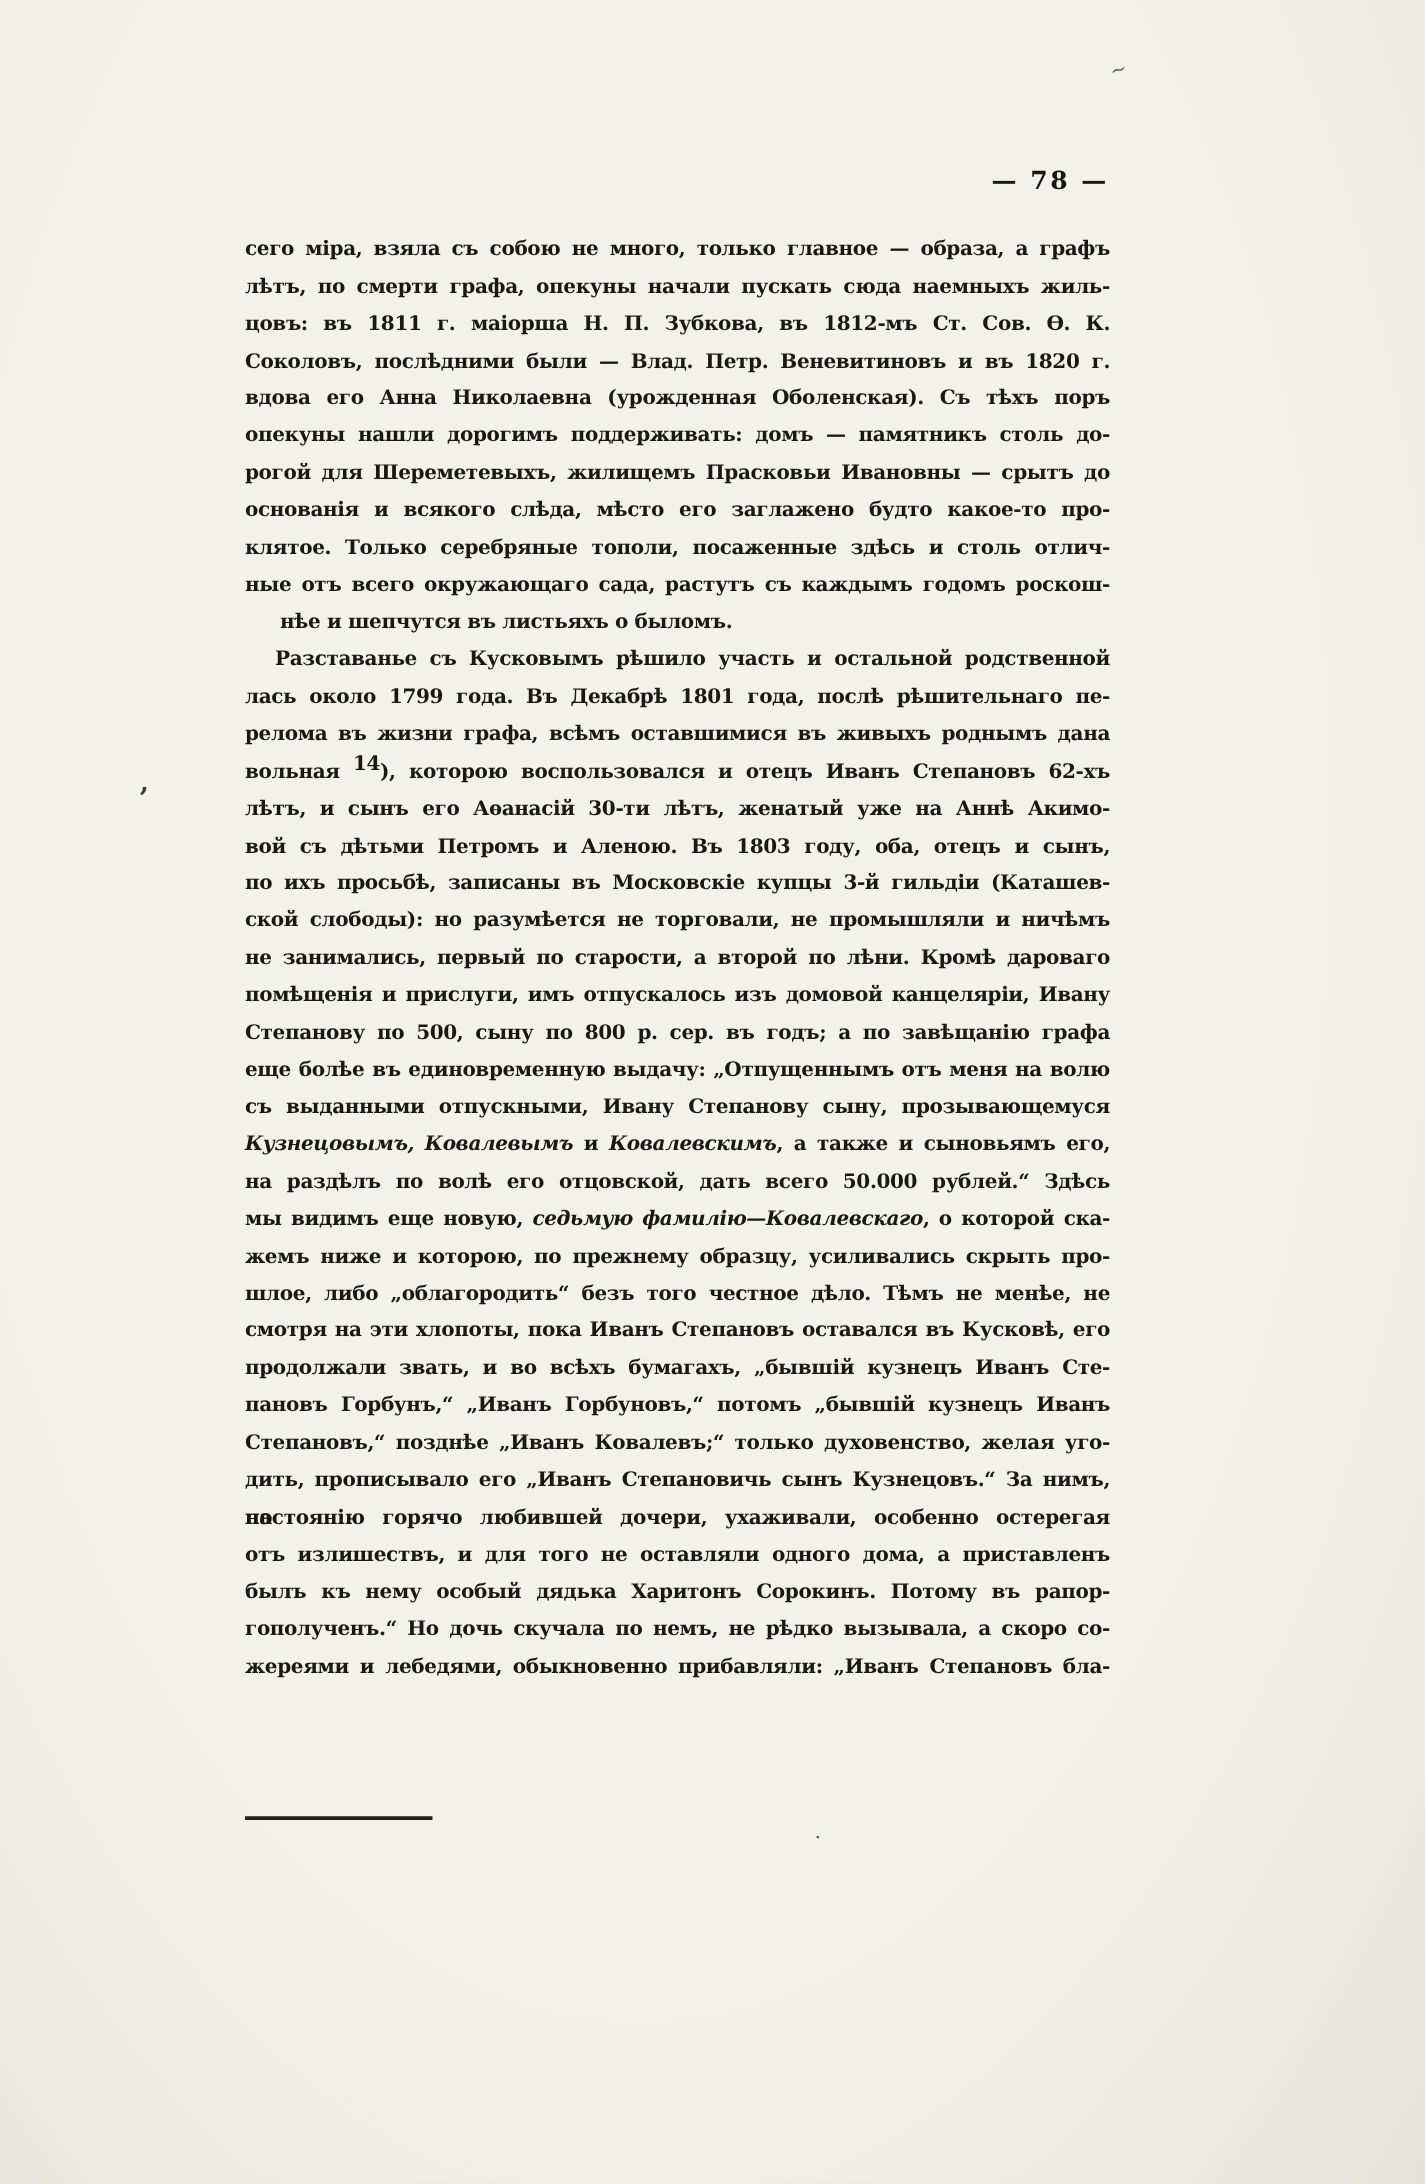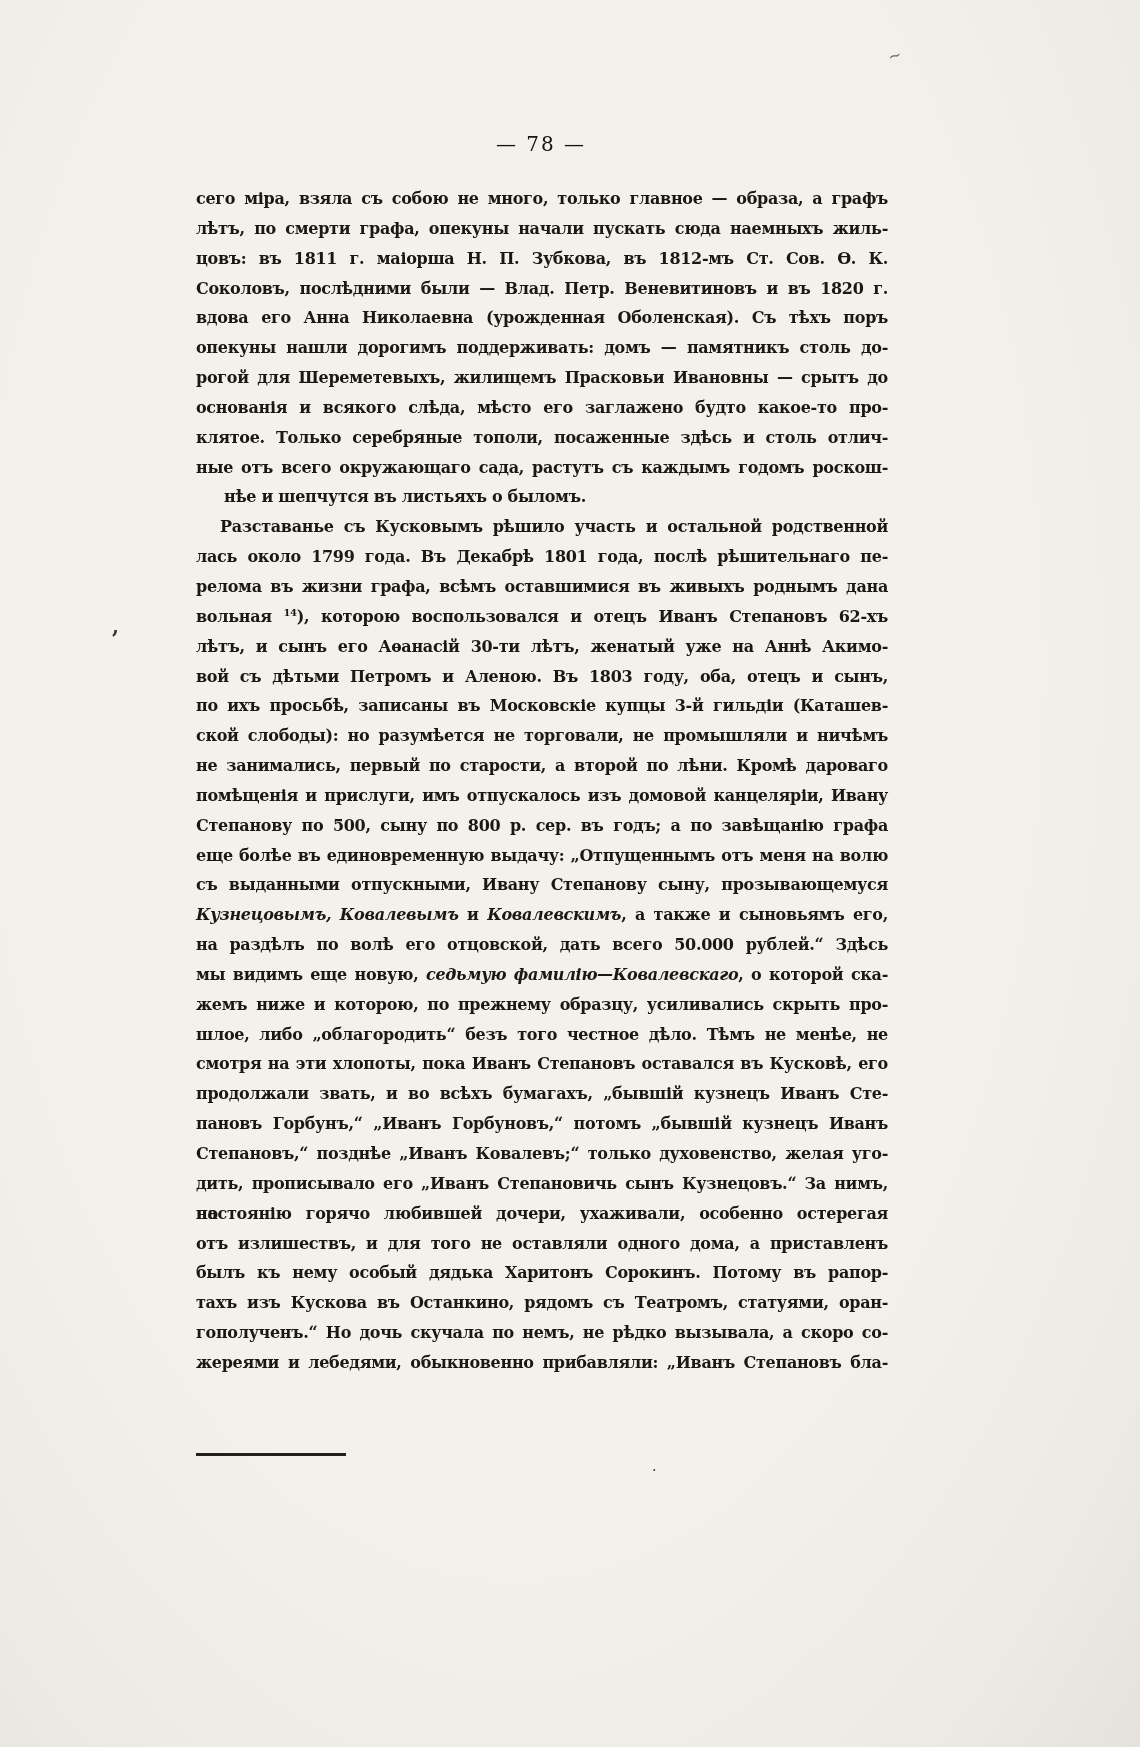--- a/index.html
+++ b/index.html
@@ -11,22 +11,22 @@
   .page {
     position: relative;
     width: 1140px; height: 1747px;
     background: radial-gradient(ellipse at 45% 38%, #f3f1ec 55%, #eceae4 85%, #e4e2db 100%);
     overflow: hidden;
     color: #1b1712;
   }
   .page-number {
     position: absolute;
     top: 132px; left: 195px; width: 692px;
-    text-align: center;
-    font-size: 20px; font-weight: normal;
+    text-align: right;
+    font-size: 20px; font-weight: bold;
     letter-spacing: 2px;
     color: #181410;
   }
   .body-text {
     position: absolute;
     top: 184px; left: 196px; width: 692px;
     font-size: 16px; font-weight: bold;
     letter-spacing: -0.3px;
     line-height: 29.85px;
     color: #1b1712;
@@ -34,21 +34,21 @@
   .line {
     text-align: justify;
     text-align-last: justify;
     text-justify: inter-word;
     height: 29.85px;
   }
   .line.endline { text-align-last: left; margin-left: 28px; }
   .line.indent { text-indent: 24px; }
   .it { font-style: italic; }
   .sup {
-    font-size: 10px;
+    font-size: 16px;
     vertical-align: super;
     line-height: 0;
   }
   .footnote-rule {
     position: absolute;
     top: 1453px; left: 196px;
     width: 150px; height: 3px;
     background: #23201b;
   }
   .footnote {
@@ -104,21 +104,20 @@
         <div class="line"><span>жемъ ниже и которою, по прежнему образцу, усиливались скрыть про-</span></div>
         <div class="line"><span>шлое, либо „облагородить“ безъ того честное дѣло. Тѣмъ не менѣе, не</span></div>
         <div class="line"><span>смотря на эти хлопоты, пока Иванъ Степановъ оставался въ Кусковѣ, его</span></div>
         <div class="line"><span>продолжали звать, и во всѣхъ бумагахъ, „бывшій кузнецъ Иванъ Сте-</span></div>
         <div class="line"><span>пановъ Горбунъ,“ „Иванъ Горбуновъ,“ потомъ „бывшій кузнецъ Иванъ</span></div>
         <div class="line"><span>Степановъ,“ позднѣе „Иванъ Ковалевъ;“ только духовенство, желая уго-</span></div>
         <div class="line"><span>дить, прописывало его „Иванъ Степановичь сынъ Кузнецовъ.“ За нимъ, по</span></div>
         <div class="line"><span>настоянію горячо любившей дочери, ухаживали, особенно остерегая</span></div>
         <div class="line"><span>отъ излишествъ, и для того не оставляли одного дома, а приставленъ</span></div>
         <div class="line"><span>былъ къ нему особый дядька Харитонъ Сорокинъ. Потому въ рапор-</span></div>
-        <div class="line"><span>тахъ изъ Кускова въ Останкино, рядомъ съ Театромъ, статуями, оран-</span></div>
         <div class="line"><span>гополученъ.“ Но дочь скучала по немъ, не рѣдко вызывала, а скоро со-</span></div>
         <div class="line"><span>жереями и лебедями, обыкновенно прибавляли: „Иванъ Степановъ бла-</span></div>
       </div>
     </div>
 
   <div class="footnote-rule"></div>
 
 
   <div class="speck speck-1">,</div>
   <div class="speck speck-2">~</div>

